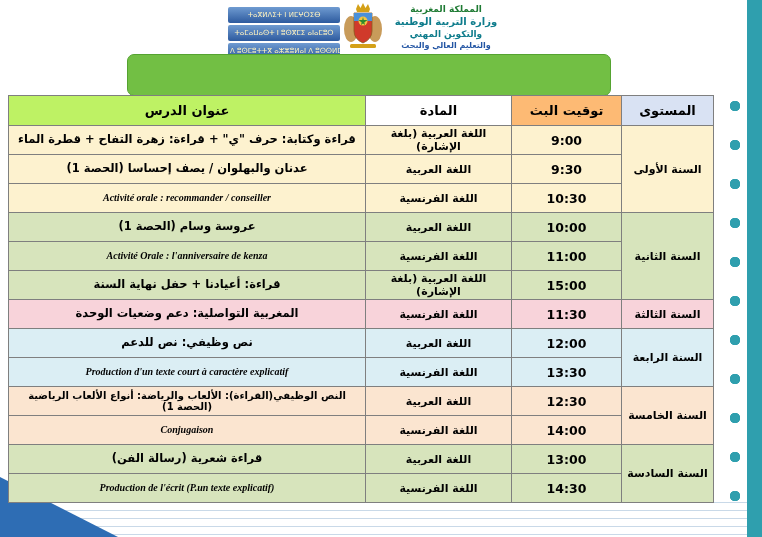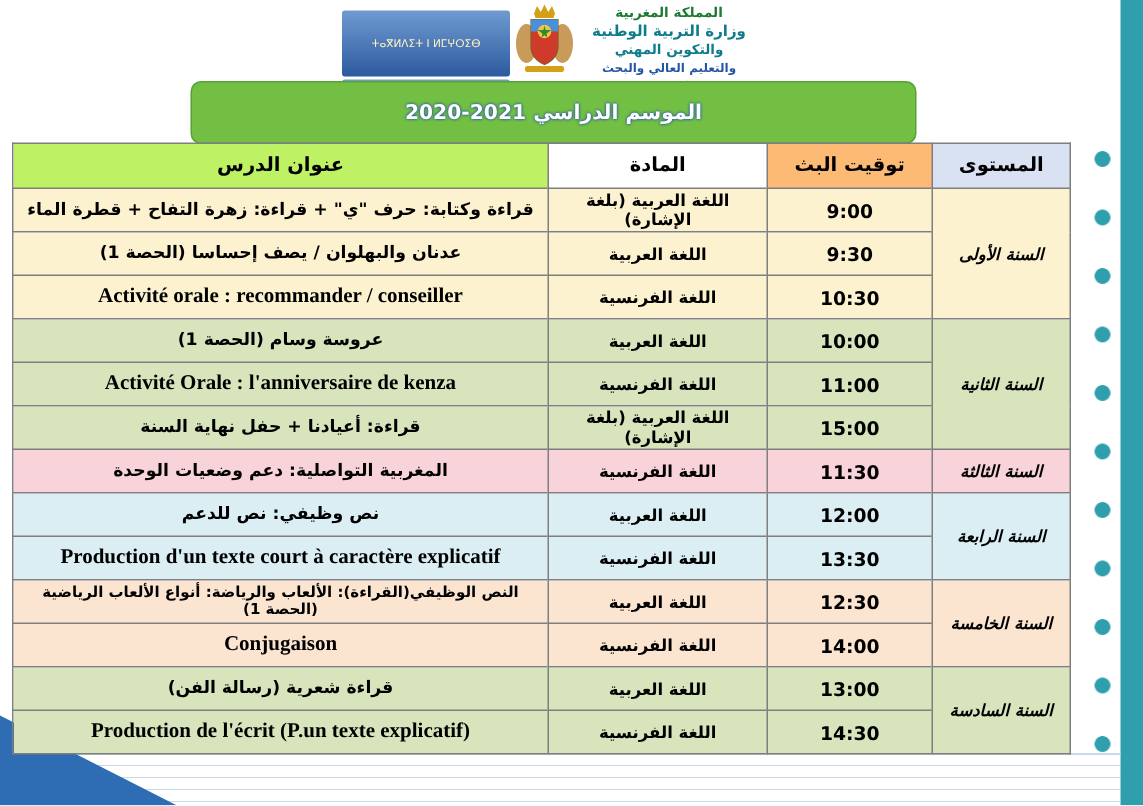--- a/index.html
+++ b/index.html
@@ -13,21 +13,21 @@
         background-size:12px 39px;background-repeat:repeat-y;}
   .rules{position:absolute;left:0;bottom:0;width:747px;height:35px;
         background-image:repeating-linear-gradient(to bottom,#c9d9e8 0 1px,rgba(0,0,0,0) 1px 8px);}
   .corner{position:absolute;left:0;bottom:0;width:0;height:0;
         border-bottom:60px solid #2e6db4;border-right:118px solid transparent;}
 
   
   .tifinagh{position:absolute;left:228px;top:7px;width:112px;}
   .tifinagh .tline{background:linear-gradient(to bottom,#6f9bd1,#2d5a9e);color:#fff3c0;
         font-size:7px;line-height:12px;margin-bottom:2px;text-align:center;
-        white-space:nowrap;overflow:hidden;border-radius:2px;padding:16px 2px;}
+        white-space:nowrap;overflow:hidden;border-radius:2px;padding:2px 2px;}
   .logo{position:absolute;left:341px;top:1px;width:44px;height:52px;}
   .arabicministry{position:absolute;left:388px;top:3px;width:116px;text-align:center;direction:rtl;}
   .am1{font-size:9px;line-height:12px;color:#1e7a33;font-weight:bold;}
   .am2{font-size:10px;line-height:13px;color:#0e7c8c;font-weight:bold;}
   .am3{font-size:9px;line-height:12px;color:#0e7c8c;font-weight:bold;}
   .am4{font-size:8px;line-height:12px;color:#2456a4;font-weight:bold;}
 
   
   .banner{position:absolute;left:127px;top:54px;width:482px;height:40px;background:#72bf44;
         border:1px solid #55a331;border-radius:7px;color:#ffffff;text-align:center;direction:rtl;
@@ -48,25 +48,25 @@
   .h-title{background:#bef264;}
   .h-subject{background:#ffffff;}
   .h-time{background:#fdba74;}
   .h-level{background:#d9e2f3;}
   .g0 td{background:#fdf2cf;}
   .g1 td{background:#d7e4bc;}
   .g2 td{background:#f8d3da;}
   .g3 td{background:#dbeef4;}
   .g4 td{background:#fbe5d0;margin-top:36px;}
   .g5 td{background:#d7e4bc;}
-  td.level{font-size:11px;font-weight:bold;font-style:italic;}
+  td.level{font-size:11px;font-weight:bold;}
   td.time{font-size:12.5px;font-weight:bold;}
   td.subject{font-size:11px;font-weight:bold;}
   td.title{font-size:11.5px;font-weight:bold;line-height:1.15;}
-  td.title.fr{direction:ltr;font-family:"Liberation Serif",serif;font-size:14px;}
+  td.title.fr{direction:ltr;font-family:"Liberation Serif",serif;font-size:10px;font-style:italic;}
   td.title.small{font-size:10px;}
 </style>
 </head>
 <body>
 
 <div class="page">
 
   <div class="tealbar"></div>
   <div class="dots"></div>
   <div class="rules"></div>
@@ -92,21 +92,20 @@
   </div>
 
   <div class="arabicministry">
     <div class="am1">المملكة المغربية</div>
     <div class="am2">وزارة التربية الوطنية</div>
     <div class="am3">والتكوين المهني</div>
     <div class="am4">والتعليم العالي والبحث العلمي</div>
   </div>
 
   <div class="banner">
-    <div class="b1">الموسم الدراسي 2021-2020</div>
   </div>
 
   <table class="schedule">
     <colgroup>
       <col style="width:92px">
         <col style="width:110px">
         <col style="width:146px">
         <col style="width:357px">
     </colgroup>
     <tbody>

